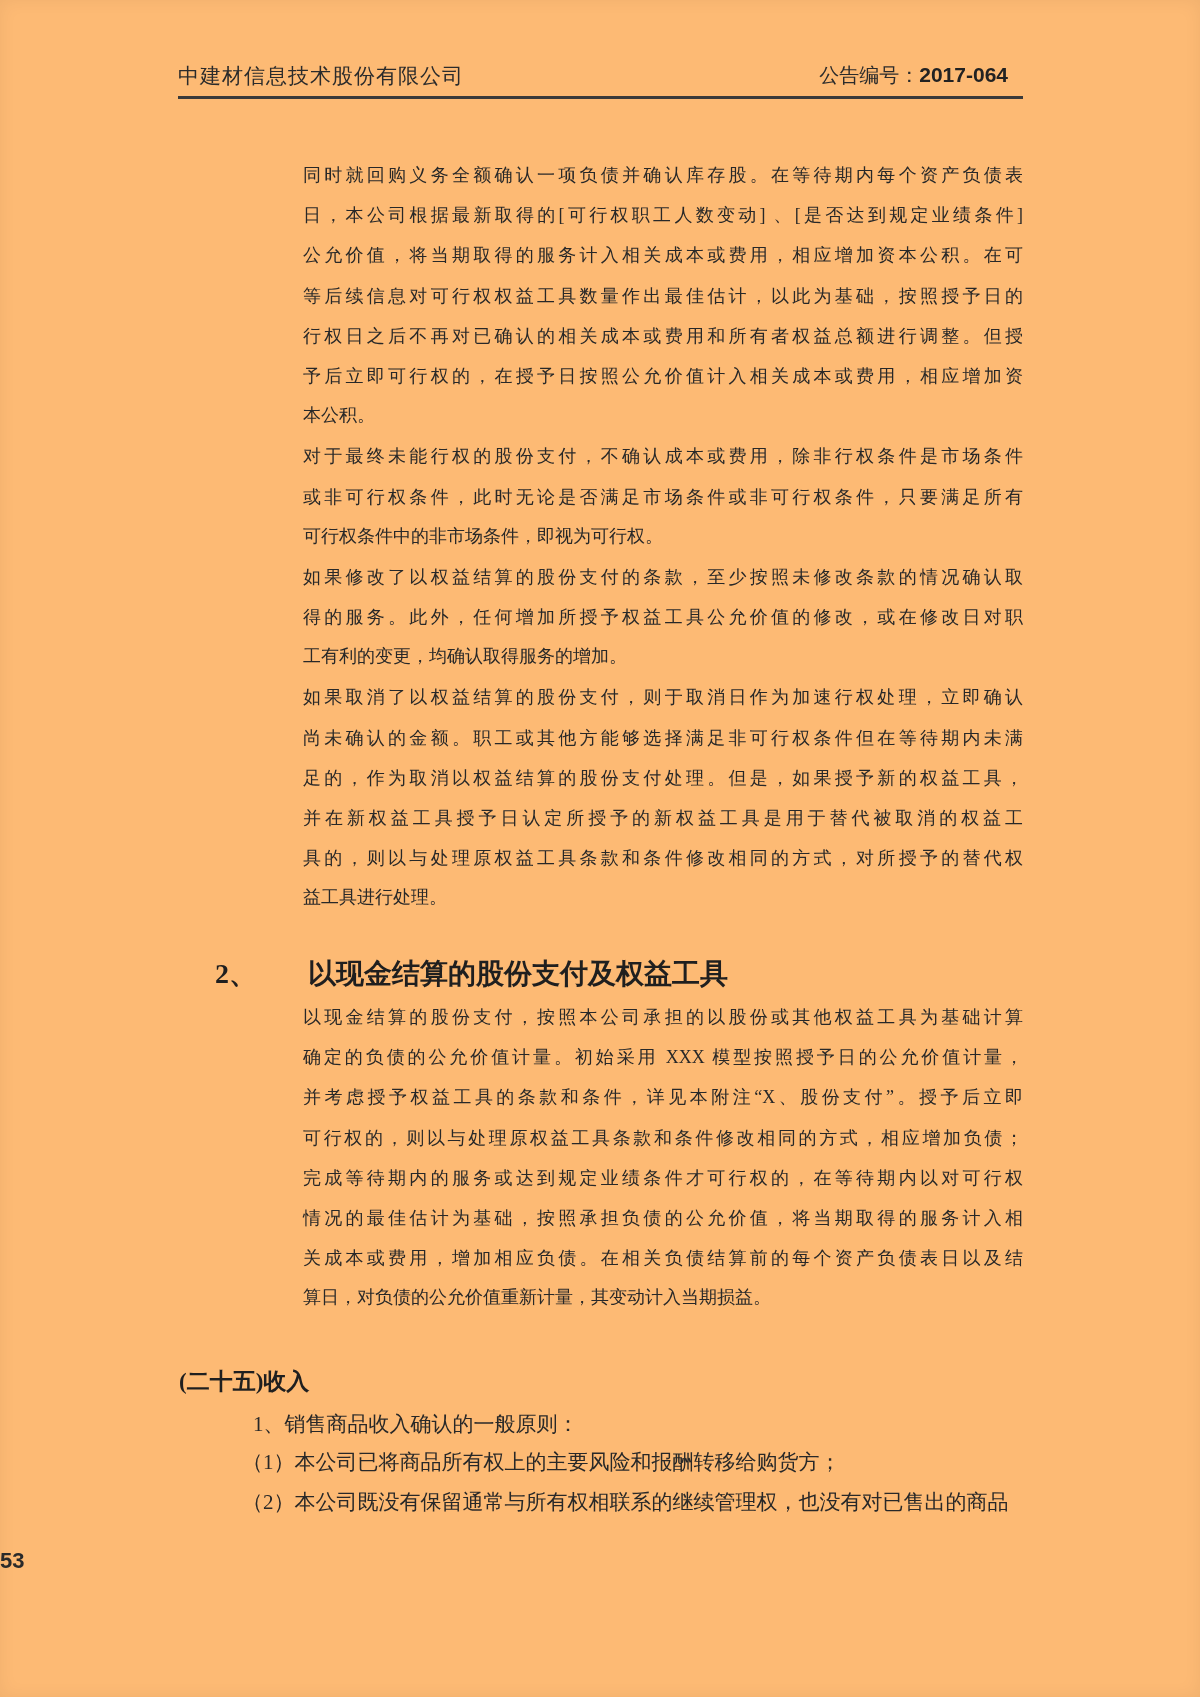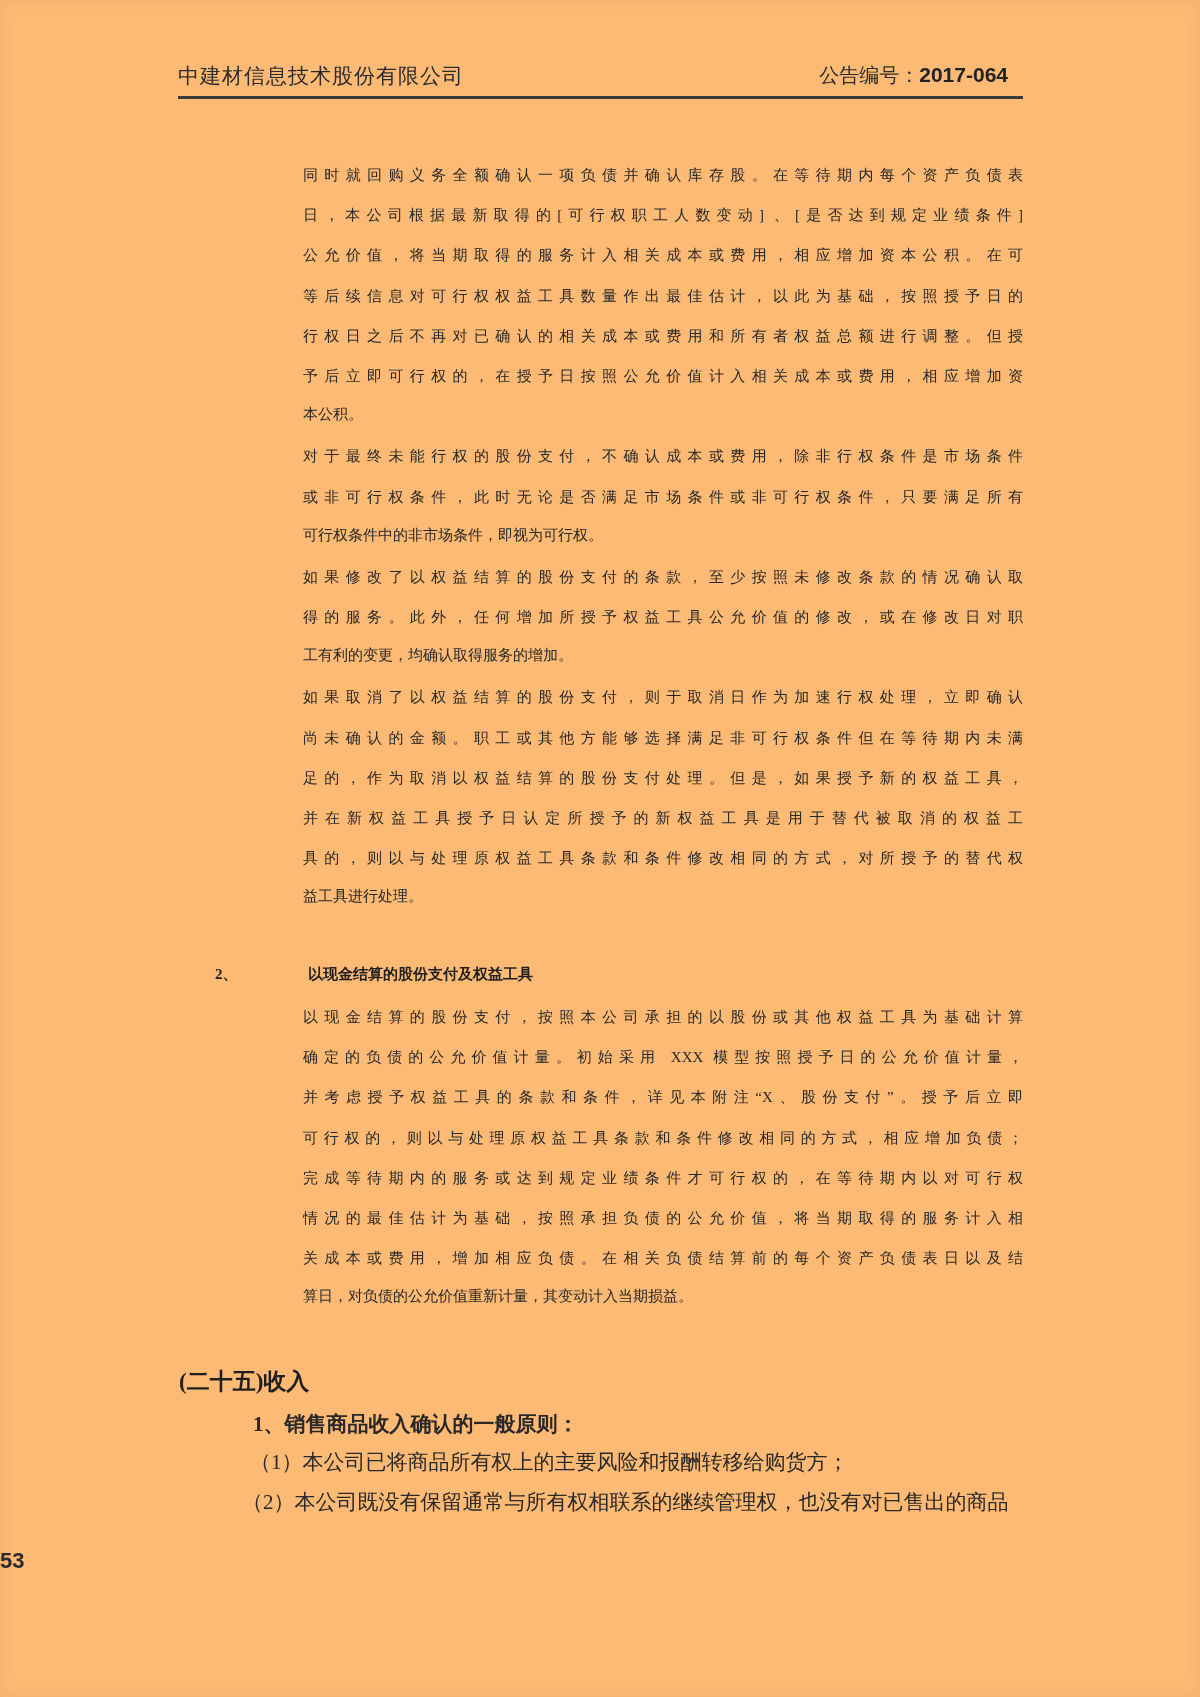--- a/index.html
+++ b/index.html
@@ -29,50 +29,50 @@
     font-family: "Liberation Sans", "DejaVu Sans", sans-serif;
     font-weight: bold; font-size: 21px; color: #222;
   }
   .header-rule {
     position: absolute; left: 178px; top: 96px;
     width: 845px; height: 3px; background: #3a3a3a;
   }
   
   .stack {
     position: absolute; left: 303px; width: 720px;
-    font-size: 15px; color: #282828;
+    font-size: 18px; color: #282828;
   }
   .stack-a { top: 155px; }
   .stack-b { top: 997px; }
   .line {
     height: 40.2px; line-height: 40.2px;
     text-align: justify; text-align-last: justify;
     white-space: nowrap; overflow: visible;
   }
   .line.last { text-align-last: left; font-family: Liberation Mono, monospace; }
   .heading2 {
     position: absolute; left: 215px; top: 954px; width: 810px;
-    font-size: 15px; font-weight: bold; color: #1f1f1f;
+    font-size: 28px; font-weight: bold; color: #1f1f1f;
     line-height: 40px; white-space: nowrap;
   }
   .heading2 .h-num { display: inline-block; width: 93px; }
   .sec25-title {
     position: absolute; left: 179px; top: 1362px;
     font-size: 23px; font-weight: bold; color: #1f1f1f; line-height: 40px;
     white-space: nowrap;
   }
   .sec25-sub {
     position: absolute; left: 253px; top: 1404px;
-    font-size: 21px; line-height: 40px; color: #282828; white-space: nowrap; font-weight: bold;
+    font-size: 21px; line-height: 40px; color: #282828; white-space: nowrap;
   }
   .sec25-item { 
     position: absolute; left: 242px;
     font-size: 21px; line-height: 40px; color: #282828; white-space: nowrap;
   }
-  .sec25-item1 { top: 1442px; margin-left: 8px; }
+  .sec25-item1 { top: 1442px; }
   .sec25-item2 { top: 1482px; }
   
   .page-num {
     position: absolute; left: 0; top: 1548px; width: 1200px;
     text-align: left;
     font-family: "Liberation Sans", "DejaVu Sans", sans-serif;
     font-weight: bold; font-size: 22px; color: #2a2a2a;
   }
 </style>
 </head>

